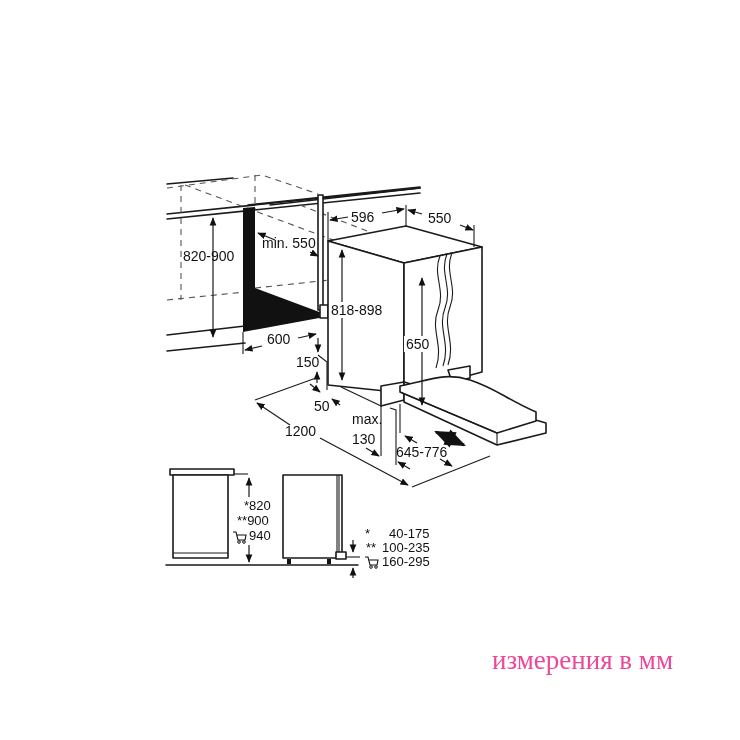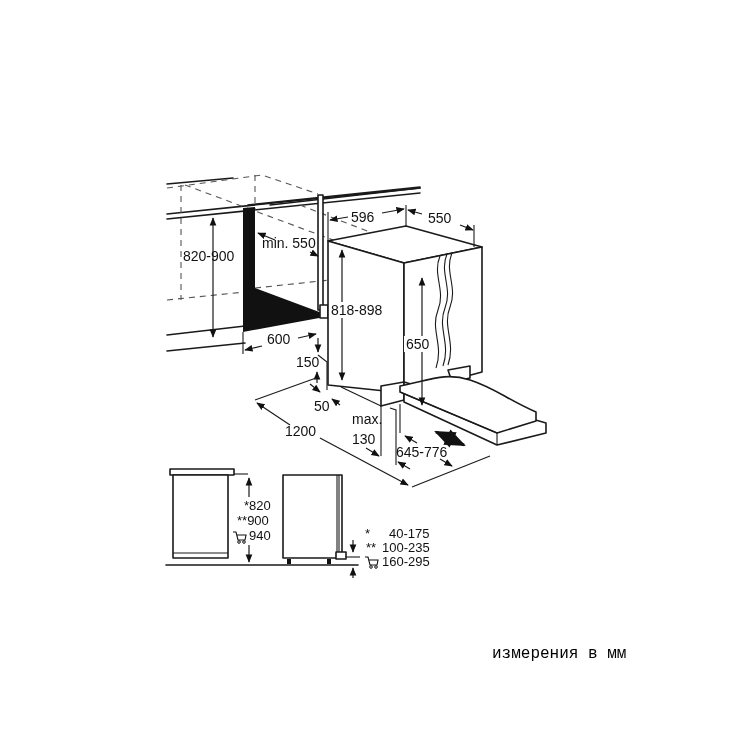--- a/index.html
+++ b/index.html
@@ -7,22 +7,22 @@
            font-family: "Liberation Sans", "DejaVu Sans", sans-serif; }
     #diagram { position: absolute; left: 0; top: 0; width: 740px; height: 740px; }
     .ln { stroke: #1a1a1a; stroke-width: 1.6; fill: none; stroke-linejoin: round; stroke-linecap: round; }
     .thin { stroke: #1a1a1a; stroke-width: 1.1; fill: none; }
     .dash { stroke: #555; stroke-width: 1.1; fill: none; stroke-dasharray: 6 5; }
     .dim { stroke: #1a1a1a; stroke-width: 1.2; fill: none; }
     .fillw { fill: #ffffff; stroke: #1a1a1a; stroke-width: 1.6; stroke-linejoin: round; }
     .blk { fill: #111; stroke: none; }
     .lbl { font-size: 14px; fill: #111; font-family: "Liberation Sans", "DejaVu Sans", sans-serif; }
     .lbl-s { font-size: 13px; fill: #111; font-family: "Liberation Sans", "DejaVu Sans", sans-serif; }
-    .caption { position: absolute; left: 492px; top: 645px; font-size: 16px; color: #000000;
-               font-family: Liberation Mono, monospace; white-space: nowrap; }
+    .caption { position: absolute; left: 492px; top: 645px; font-size: 27px; color: #ec4899;
+               font-family: Liberation Serif, serif; white-space: nowrap; }
   </style>
 </head>
 <body>
 
 <svg id="diagram" viewBox="0 0 740 740" xmlns="http://www.w3.org/2000/svg">
   <defs>
     <marker id="ah" viewBox="0 0 10 10" refX="9" refY="5" markerWidth="7" markerHeight="7" orient="auto-start-reverse">
       <path d="M0,1 L10,5 L0,9 z" fill="#111"></path>
     </marker>
   </defs>

